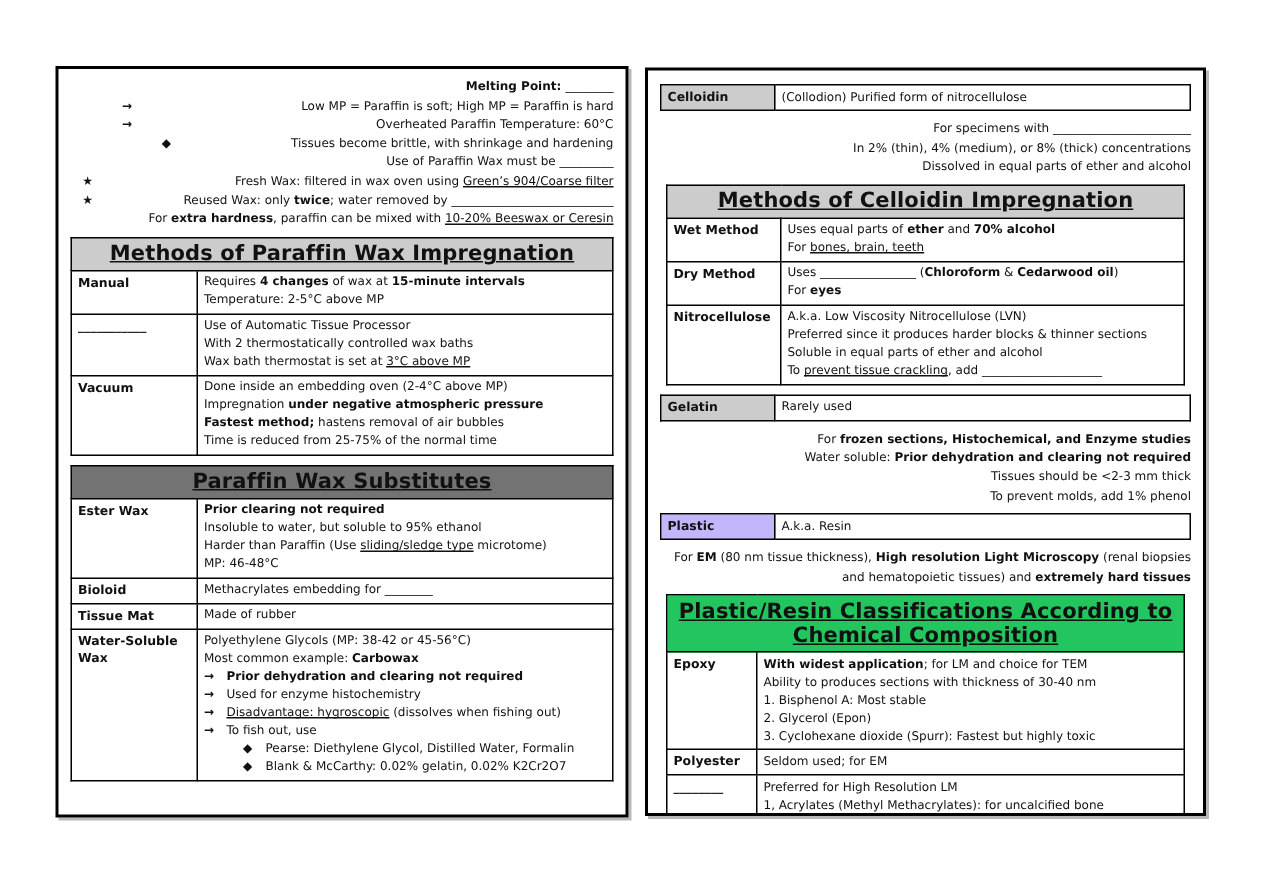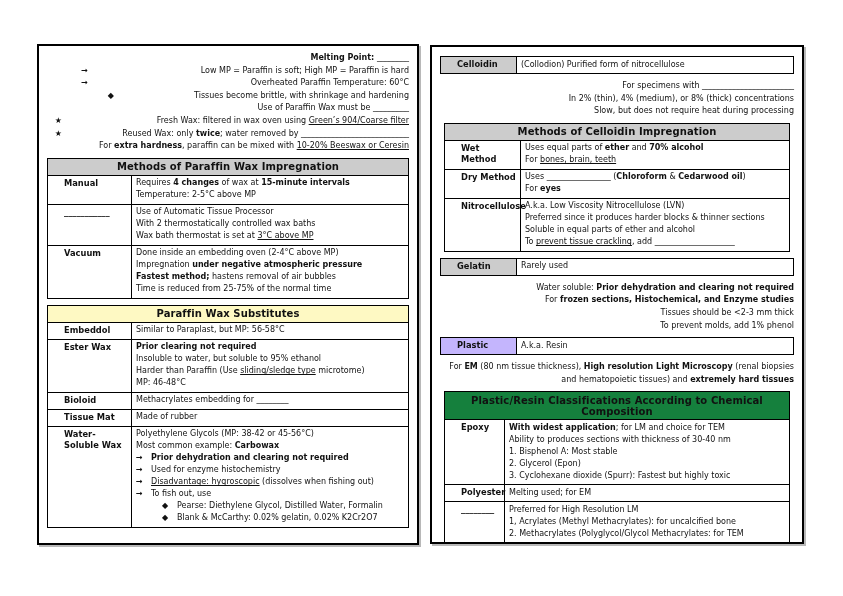--- a/index.html
+++ b/index.html
@@ -26,24 +26,24 @@
   .b{font-weight:bold;}
   .u{text-decoration:underline;}
 
   table.doc-table{
     width:100%;border-collapse:collapse;border:1.7px solid #000;
     margin:4px 0 6px;table-layout:fixed;background:#fff;
   }
   table.doc-table.inset{width:calc(100% - 8px);margin-left:4px;}
   table.doc-table td{border:1.2px solid #000;vertical-align:top;}
   td.t-title{
-    font-weight:bold;text-align:center;font-size:10px;
-    padding:2.5px 2px;letter-spacing:0.1px;
+    font-weight:bold;text-align:center;font-size:14px;
+    padding:2.5px 2px;letter-spacing:0.1px;text-decoration:underline;
   }
-  td.label{font-weight:bold;padding:2px 3px 2px 16px;font-size:8.3px;line-height:11.5px;}
+  td.label{font-weight:bold;padding:2px 3px 2px 4px;font-size:8.3px;line-height:11.5px;}
   td.content{padding:1.5px 4px 2.5px;}
 </style>
 </head>
 <body>
 
 <div class="page" id="left-page">
     <div class="para">
       <div class="line">
         <span class="txt"><span class="b">Melting Point: </span><span>________</span></span>
       </div>
@@ -127,29 +127,21 @@
         </tr>
       </tbody>
     </table>
     <table class="doc-table">
       <colgroup>
         <col style="width: 84px;">
         <col>
       </colgroup>
       <tbody>
         <tr>
-          <td colspan="2" class="t-title" style="background: #fef9c3;">Paraffin Wax Substitutes</td>
-        </tr>
-        <tr>
-          <td class="label">Embeddol</td>
-          <td class="content">
-            <div class="line">
-              <span class="txt"><span>Similar to Paraplast, but MP: 56-58°C</span></span>
-            </div>
-          </td>
+          <td colspan="2" class="t-title" style="background: #737373;">Paraffin Wax Substitutes</td>
         </tr>
         <tr>
           <td class="label">Ester Wax</td>
           <td class="content">
             <div class="line">
               <span class="txt"><span class="b">Prior clearing not required</span></span>
             </div>
             <div class="line">
               <span class="txt"><span>Insoluble to water, but soluble to 95% ethanol</span></span>
             </div>
@@ -233,21 +225,21 @@
       </tbody>
     </table>
     <div class="para">
       <div class="line">
         <span class="txt"><span>For specimens with _______________________</span></span>
       </div>
       <div class="line">
         <span class="txt"><span>In 2% (thin), 4% (medium), or 8% (thick) concentrations</span></span>
       </div>
       <div class="line">
-        <span class="txt"><span>Slow, but does not require heat during processing</span></span>
+        <span class="txt"><span>Dissolved in equal parts of ether and alcohol</span></span>
       </div>
     </div>
     <table class="doc-table inset">
       <colgroup>
         <col style="width: 76px;">
         <col>
       </colgroup>
       <tbody>
         <tr>
           <td colspan="2" class="t-title" style="background: rgb(204, 204, 204);">Methods of Celloidin Impregnation</td>
@@ -304,24 +296,24 @@
           <td class="content">
             <div class="line">
               <span class="txt"><span>Rarely used</span></span>
             </div>
           </td>
         </tr>
       </tbody>
     </table>
     <div class="para">
       <div class="line">
+        <span class="txt"><span>For </span><span class="b">frozen sections, Histochemical, and Enzyme studies</span></span>
+      </div>
+      <div class="line">
         <span class="txt"><span>Water soluble: </span><span class="b">Prior dehydration and clearing not required</span></span>
-      </div>
-      <div class="line">
-        <span class="txt"><span>For </span><span class="b">frozen sections, Histochemical, and Enzyme studies</span></span>
       </div>
       <div class="line">
         <span class="txt"><span>Tissues should be &lt;2-3 mm thick</span></span>
       </div>
       <div class="line">
         <span class="txt"><span>To prevent molds, add 1% phenol</span></span>
       </div>
     </div>
     <table class="doc-table">
       <colgroup>
@@ -344,21 +336,21 @@
         <span class="txt"><span>For </span><span class="b">EM</span><span> (80 nm tissue thickness), </span><span class="b">High resolution Light Microscopy</span><span> (renal biopsies and hematopoietic tissues) and </span><span class="b">extremely hard tissues</span></span>
       </div>
     </div>
     <table class="doc-table inset">
       <colgroup>
         <col style="width: 60px;">
         <col>
       </colgroup>
       <tbody>
         <tr>
-          <td colspan="2" class="t-title" style="background: #15803d;">Plastic/Resin Classifications According to Chemical Composition</td>
+          <td colspan="2" class="t-title" style="background: #22c55e;">Plastic/Resin Classifications According to Chemical Composition</td>
         </tr>
         <tr>
           <td class="label">Epoxy</td>
           <td class="content">
             <div class="line">
               <span class="txt"><span class="b">With widest application</span><span>; for LM and choice for TEM</span></span>
             </div>
             <div class="line">
               <span class="txt"><span>Ability to produces sections with thickness of 30-40 nm</span></span>
             </div>
@@ -370,21 +362,21 @@
             </div>
             <div class="line">
               <span class="txt"><span>3. Cyclohexane dioxide (Spurr): Fastest but highly toxic</span></span>
             </div>
           </td>
         </tr>
         <tr>
           <td class="label">Polyester</td>
           <td class="content">
             <div class="line">
-              <span class="txt"><span>Melting used; for EM</span></span>
+              <span class="txt"><span>Seldom used; for EM</span></span>
             </div>
           </td>
         </tr>
         <tr>
           <td class="label">________</td>
           <td class="content">
             <div class="line">
               <span class="txt"><span>Preferred for High Resolution LM</span></span>
             </div>
             <div class="line">

